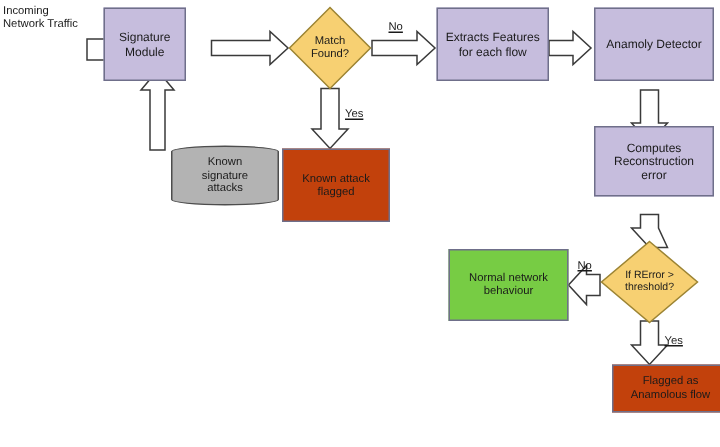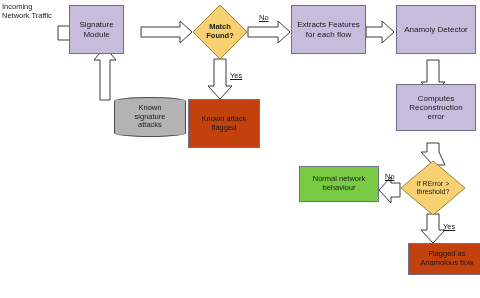--- a/index.html
+++ b/index.html
@@ -130,21 +130,21 @@
 
   <div class="free-label" style="left:2px; top:2px; width:86px; font-size:7.5px;">Incoming
 Network Traffic</div>
 
   <div class="node rect purple" style="left:69px; top:5px; width:55px; height:49px; font-size:8px;">Signature Module</div>
 
   <div class="node cylinder-body" style="left:68px; top:97px; width:72px; height:40px; font-size:7.5px;margin-left:46px;">Known
 signature
 attacks</div>
 
-  <div class="diamond-wrap" style="left:192px; top:4px; width:56px; height:56px;font-weight:bold;">
+  <div class="diamond-wrap" style="left:192px; top:4px; width:56px; height:56px;">
     <svg width="56" height="56" viewBox="0 0 56 56">
       <polygon points="28,1 55,28 28,55 1,28" fill="#f7d072" stroke="#9c8433" stroke-width="1"></polygon>
     </svg>
     <div class="diamond-label" style="font-size:7.5px;">Match
 Found?</div>
   </div>
 
   <div class="node rect red" style="left:188px; top:99px; width:72px; height:49px; font-size:7.5px;">Known attack
 flagged</div>
 
@@ -158,21 +158,21 @@
 error</div>
 
   <div class="diamond-wrap" style="left:400px; top:160px; width:66px; height:56px;">
     <svg width="66" height="56" viewBox="0 0 66 56">
       <polygon points="33,1 65,28 33,55 1,28" fill="#f7d072" stroke="#9c8433" stroke-width="1"></polygon>
     </svg>
     <div class="diamond-label" style="font-size:7px;">If RError &gt;
 threshold?</div>
   </div>
 
-  <div class="node rect green" style="left:299px; top:166px; width:80px; height:36px; font-size:7.5px;">Normal network
+  <div class="node rect green" style="left:299px; top:166px; width:80px; height:48px; font-size:7.5px;">Normal network
 behaviour</div>
 
   <div class="node rect red" style="left:408px; top:243px; width:78px; height:32px; font-size:7.5px;">Flagged as
 Anamolous flow</div>
 
   <div class="edge-label" style="left:259px; top:13px; font-size:7.5px;">No</div>
 
   <div class="edge-label" style="left:230px; top:71px; font-size:7.5px;">Yes</div>
 
   <div class="edge-label" style="left:385px; top:172px; font-size:7.5px;">No</div>

